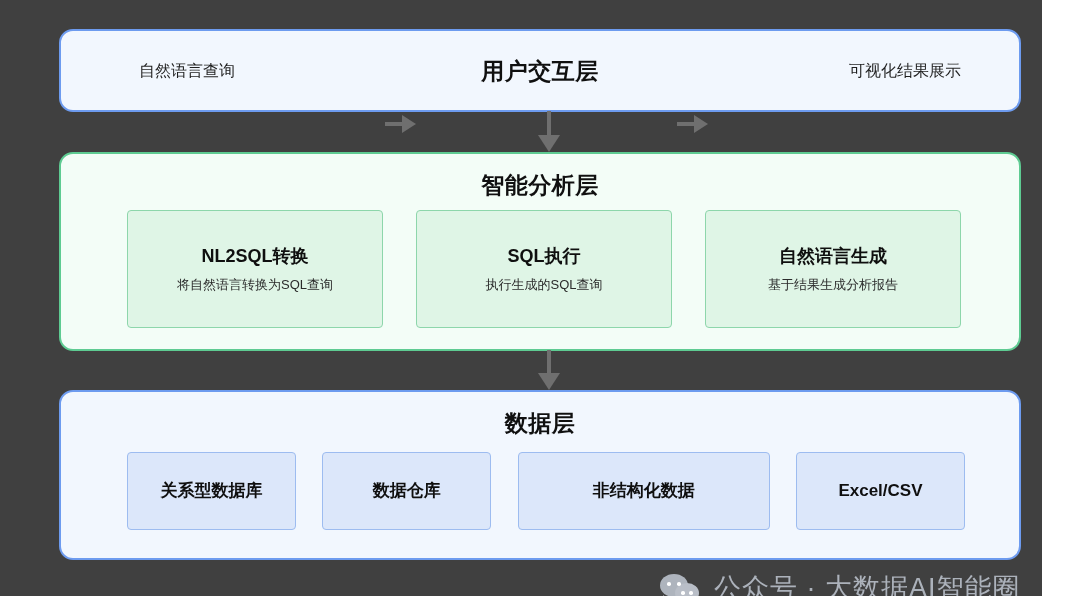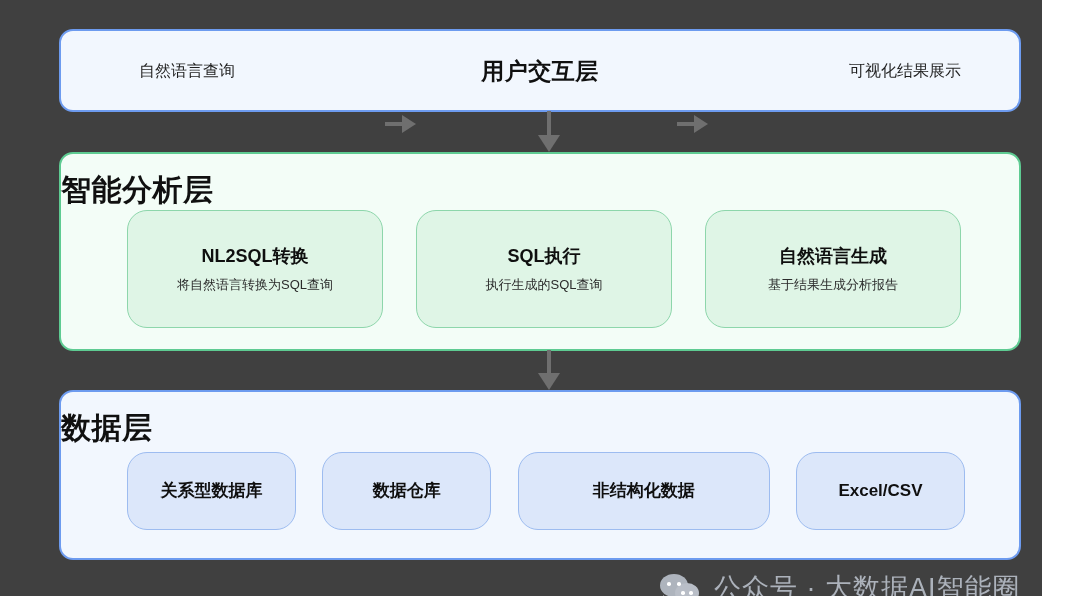--- a/index.html
+++ b/index.html
@@ -75,42 +75,43 @@
   
   #analysis-layer {
     left: 59px;
     top: 152px;
     width: 962px;
     height: 199px;
   }
   .layer-title {
     position: absolute;
     left: 0; right: 0;
-    font-size: 30px;
+    text-align: center;
+    font-size: 23px;
     font-weight: bold;
     color: #101010;
     letter-spacing: .5px;
   }
   #analysis-title { top: 16px; }
 
   .cards-row {
     position: absolute;
     display: flex;
     align-items: stretch;
   }
   #analysis-cards {
     left: 66px;
     top: 56px;
     width: 834px;
     height: 118px;
     justify-content: space-between;
   }
   .card {
     box-sizing: border-box;
-    border-radius: 20px;
+    border-radius: 4px;
     border: 1.5px solid #8dd6ab;
     background: #dff5e6;
     display: flex;
     flex-direction: column;
     align-items: center;
     justify-content: center;
     text-align: center;
   }
   .card-title {
     font-size: 18px;

